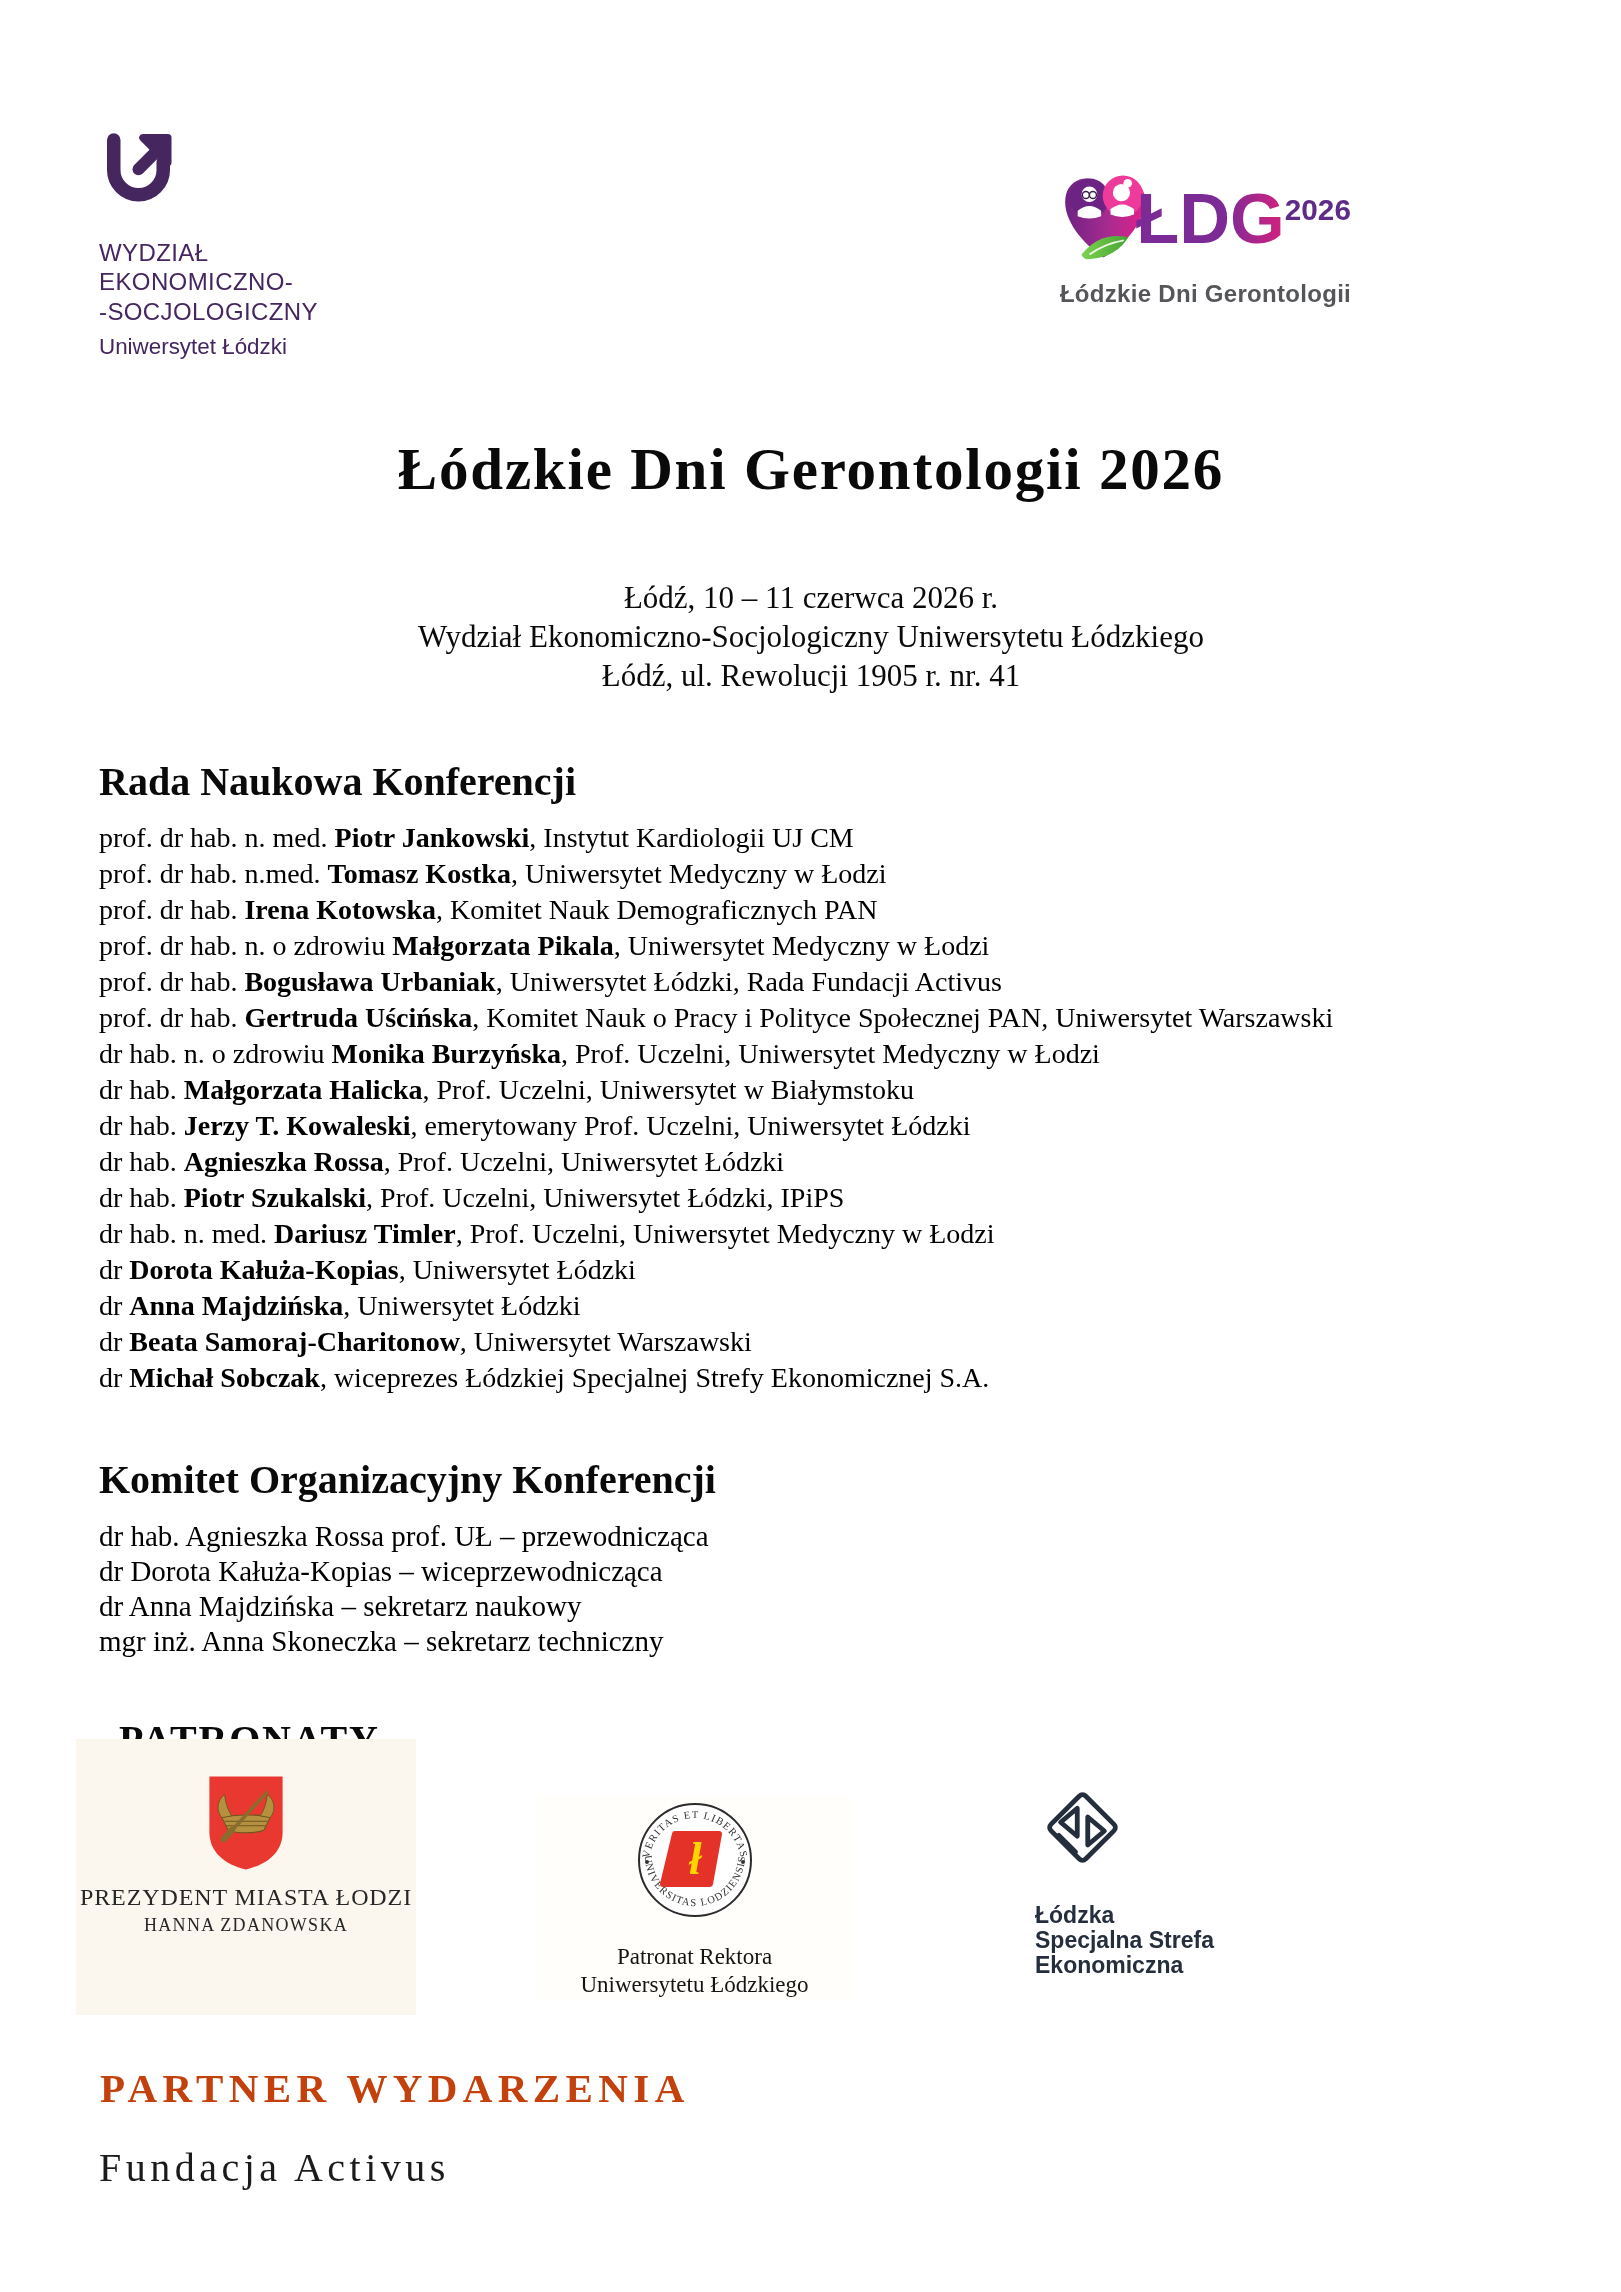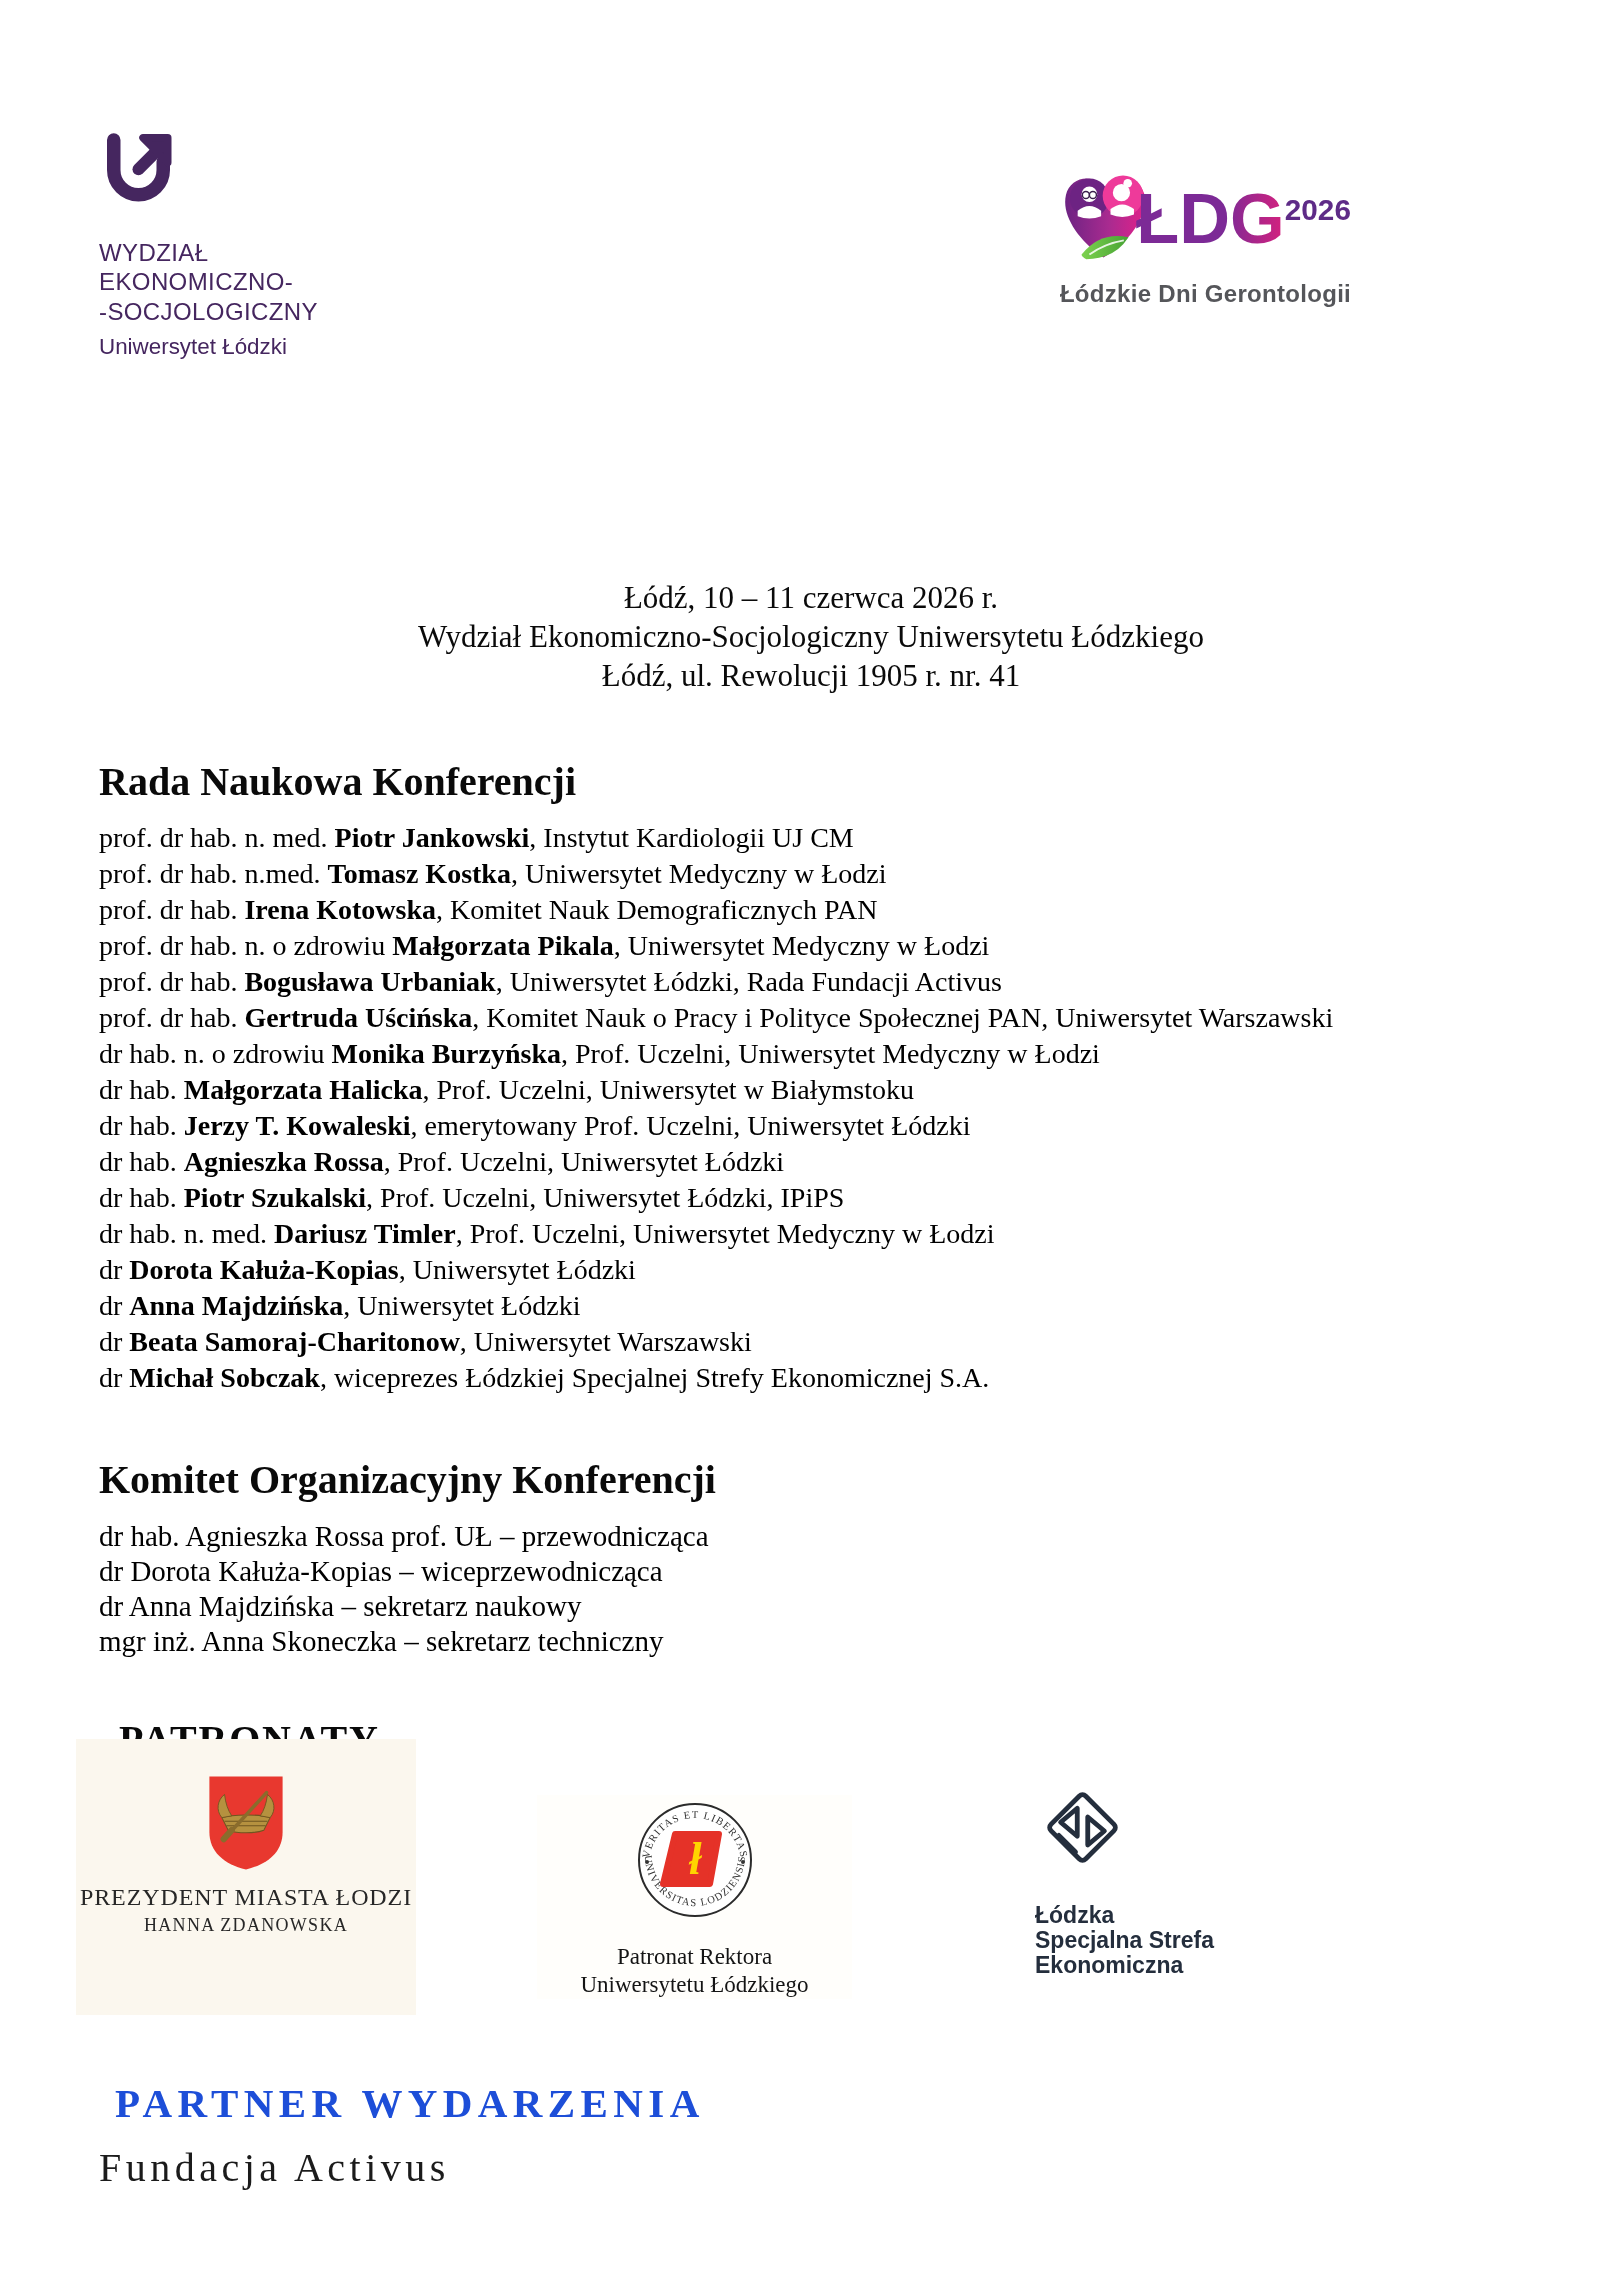--- a/index.html
+++ b/index.html
@@ -46,22 +46,22 @@
   .patron-rector{left:537px;top:1795px;width:315px;background:#fffefb;}
   .seal-icon{display:block;width:120px;height:120px;margin:5.4px auto 0;}
   .rec-l{font-size:23px;line-height:28px;color:#141414;}
   .rec-l.first{margin-top:23px;}
   .patron-lsse{left:1035px;top:1782px;width:304px;text-align:left;}
   .lsse-icon{display:block;width:91px;height:91px;margin-left:1.8px;}
   .lsse-text{margin-top:30px;font-family:"Liberation Sans",sans-serif;font-weight:bold;
              font-size:23px;line-height:25px;color:var(--navy);}
 
   
-  .partner-h{position:absolute;left:99px;top:2063px;margin:16px;font-size:41px;
-             font-weight:bold;letter-spacing:5.4px;color:#1d4ed8;}
+  .partner-h{position:absolute;left:99px;top:2063px;margin:1px;font-size:41px;
+             font-weight:bold;letter-spacing:5.4px;color:#c2410c;}
   .partner-name{position:absolute;left:99px;top:2144px;font-size:40px;
                 letter-spacing:4.5px;color:#1b1b1b;}
 </style>
 </head>
 <body>
 
 <div class="page">
 
   <div class="fac-logo">
     <svg class="fac-mark" viewBox="0 0 100 112" aria-hidden="true">
@@ -107,20 +107,21 @@
       <circle cx="93" cy="27" r="5.5" fill="#ffffff"></circle>
       <path d="M71,60 Q86,48 101,60 L101,67 Q86,73 71,67 Z" fill="#ffffff"></path>
       <path d="M34,118 Q58,88 94,96 Q76,124 40,124 Q34,121 34,118 Z" fill="url(#gLeaf)"></path>
       <path d="M44,118 Q64,104 88,100" fill="none" stroke="#ffffff" stroke-width="2.5" opacity="0.85"></path>
       <text x="104" y="103" font-family="Liberation Sans, sans-serif" font-weight="bold" font-size="90" fill="url(#gLDG)">ŁDG</text>
       <text x="294" y="74" font-family="Liberation Sans, sans-serif" font-weight="bold" font-size="38" style="fill:var(--year_purple)">2026</text>
     </svg>
     <div class="ldg-caption">Łódzkie Dni Gerontologii</div>
   </div>
 
+  <h1 class="title">Łódzkie Dni Gerontologii 2026</h1>
   <div class="subtitle">
     <div>Łódź, 10 – 11 czerwca 2026 r.</div>
     <div>Wydział Ekonomiczno-Socjologiczny Uniwersytetu Łódzkiego</div>
     <div>Łódź, ul. Rewolucji 1905 r. nr. 41</div>
   </div>
 
   <h2 class="sec rada-h">Rada Naukowa Konferencji</h2>
   <div class="rada-list">
     <div class="mrow"><span>prof. dr hab. n. med. </span><b>Piotr Jankowski</b><span>, Instytut Kardiologii UJ CM</span></div>
     <div class="mrow"><span>prof. dr hab. n.med. </span><b>Tomasz Kostka</b><span>, Uniwersytet Medyczny w Łodzi</span></div>

